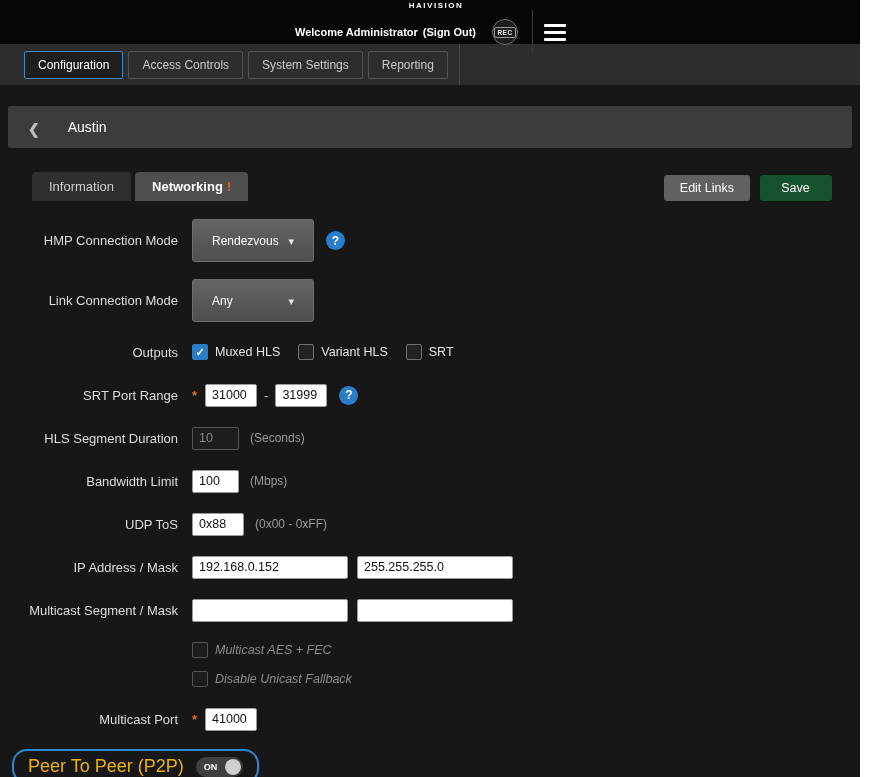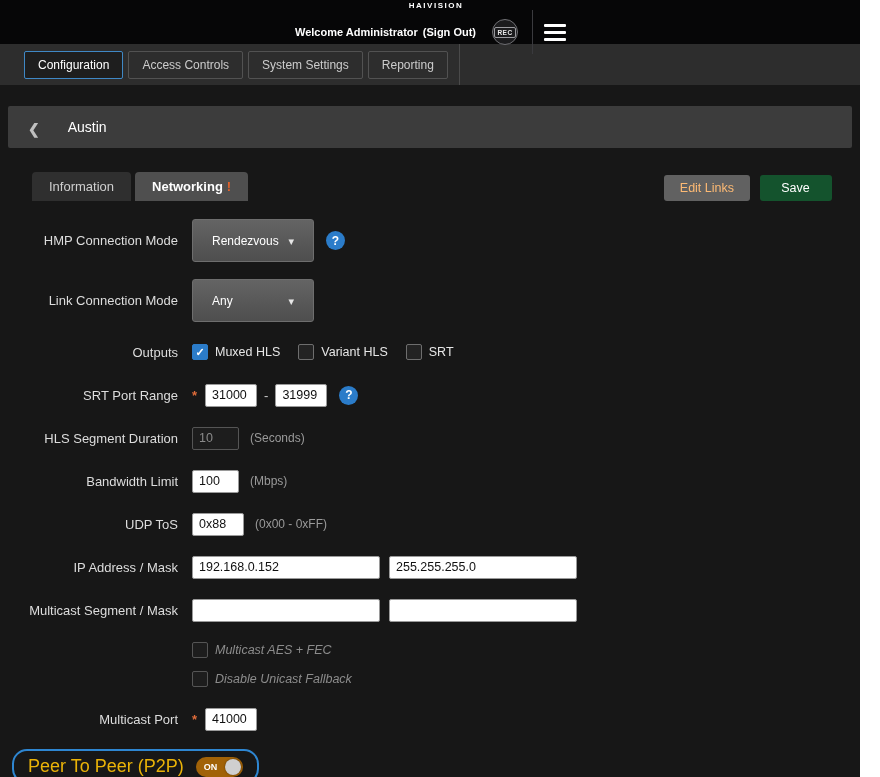--- a/index.html
+++ b/index.html
@@ -32,57 +32,57 @@
   .back-button::before { content:"❮"; font-size:14px; }
   .page-title { color:#ffffff; font-size:14px; margin-left:22px; }
 
   
   .tabs-row { display:flex; align-items:flex-end; margin:24px 28px 18px 32px; }
   .sub-tab { background:#2f2f2f; color:#cfcfcf; font-size:13px; padding:7px 17px; border-radius:4px 4px 0 0; margin-right:4px; cursor:pointer; }
   .sub-tab.active { background:#4f4f4f; color:#ffffff; font-weight:bold; }
   .tab-alert { color:#e2622b; font-weight:bold; margin-left:4px; }
   .spacer { flex:1; }
   .btn { font-size:12.5px; border:none; border-radius:3px; padding:6px 16px; margin-left:10px; cursor:pointer; }
-  .btn.gray { background:#616161; color:#fdba74; }
+  .btn.gray { background:#616161; color:#ffffff; }
   .btn.primary { background:#14532d; color:#ffffff; min-width:72px;padding-left:15px; }
 
   
   .form { padding-bottom:30px; }
   .row { display:flex; align-items:center; margin-bottom:17px; min-height:26px; }
   .flabel { width:178px; text-align:right; margin-right:14px; color:#dddddd; font-size:13px; flex-shrink:0; }
   .req { color:#e06c3a; font-weight:bold; margin-right:8px; font-size:13px; }
 
   .dropdown { background:linear-gradient(#646464,#4e4e4e); border:1px solid #6e6e6e; border-radius:3px; color:#ffffff; font-size:12px; height:43px; width:122px; display:flex; align-items:center; justify-content:space-between; padding:0 19px; cursor:pointer; }
   .caret::after { content:"▾"; color:#e6e6e6; font-size:11px; }
 
   .help-icon { width:19px; height:19px; border-radius:50%; background:#2b7cc9; color:#fff; display:inline-flex; align-items:center; justify-content:center; margin-left:12px; cursor:pointer; flex-shrink:0; }
   .help-icon::after { content:"?"; font-size:12px; font-weight:bold; }
 
   input.txt { background:#ffffff; border:1px solid #9a9a9a; border-radius:2px; height:23px; padding:0 6px; font-size:12.5px; color:#111; font-family:"Liberation Sans", sans-serif; }
   input.txt.small { width:52px; }
   input.txt.tiny { width:47px; }
-  input.txt.wide { width:188px; margin-right:9px; }
+  input.txt.wide { width:156px; margin-right:9px; }
   input.txt:disabled, input.txt.disabled { background:#1d1d1d; border-color:#555; color:#8a8a8a; }
   .dash { color:#cccccc; font-size:13px; margin:0 7px; }
   .unit { color:#9a9a9a; font-size:12px; margin-left:11px; }
 
   .check { display:inline-flex; align-items:center; margin-right:18px; cursor:pointer; }
   .cbox { width:16px; height:16px; border:1px solid #6e6e6e; background:#232323; border-radius:2px; display:inline-flex; align-items:center; justify-content:center; margin-right:7px; flex-shrink:0; }
   .cbox.checked { background:#2b7cc9; border-color:#2b7cc9; }
   .cbox.checked::after { content:"✓"; color:#fff; font-size:11px; font-weight:bold; }
   .clabel { color:#e6e6e6; font-size:12.5px; }
   .check.disabled .cbox { background:#1d1d1d; border-color:#555; }
   .check.disabled .clabel { color:#8c8c8c;font-style:italic; }
 
   .sub-check-row { margin-bottom:9px; min-height:20px; }
 
   
   .p2p-box { display:inline-flex; align-items:center; border:2px solid #2e86d1; border-radius:15px; padding:5px 14px 5px 14px; margin-left:12px; }
   .p2p-label { color:#eab308; font-size:18px; margin-right:12px; }
-  .toggle { width:47px; height:20px; border-radius:10px; background:#a16207; display:flex; align-items:center; position:relative; cursor:pointer; }
+  .toggle { width:47px; height:20px; border-radius:10px; background:#404040; display:flex; align-items:center; position:relative; cursor:pointer; }
   .toggle-text { color:#ffffff; font-size:9px; font-weight:bold; margin-left:8px; }
   .toggle-knob { width:16px; height:16px; border-radius:50%; background:#cfcfcf; position:absolute; right:2px; top:2px; box-shadow:0 0 2px rgba(0,0,0,.5); }
 </style>
 </head>
 <body>
 
 <div class="app">
 
   <header class="top-header">
     <div class="brand">

